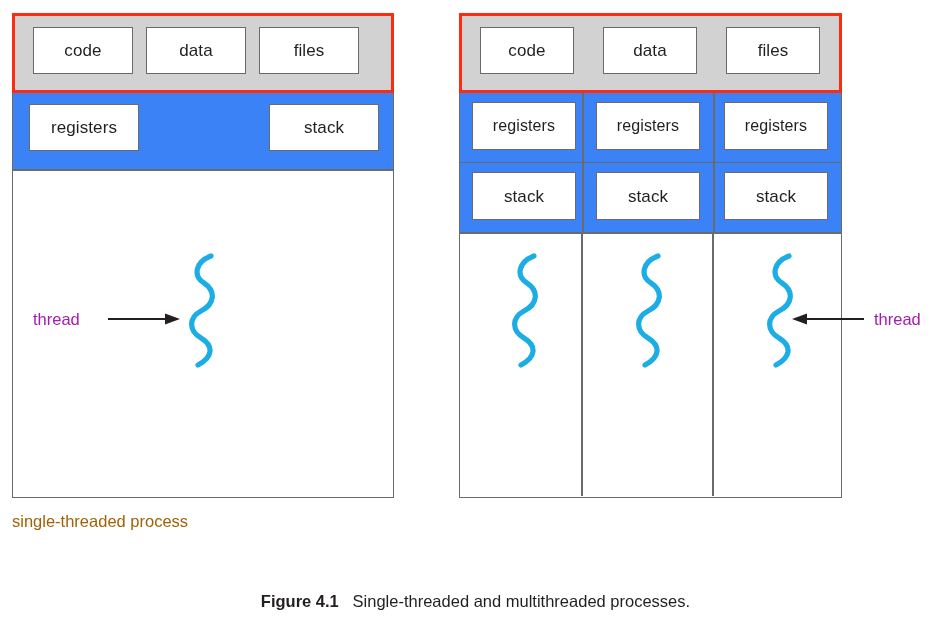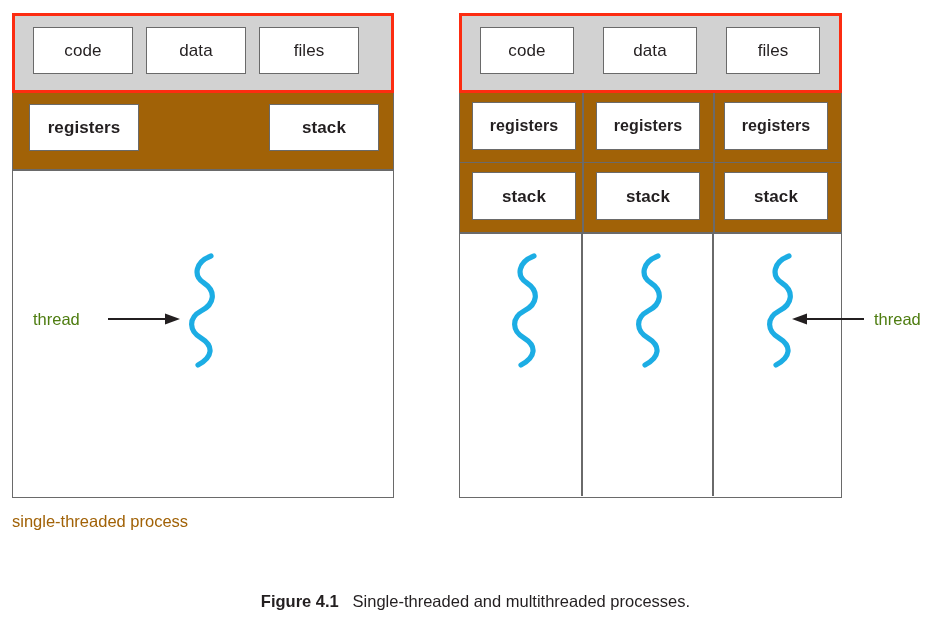--- a/index.html
+++ b/index.html
@@ -16,25 +16,24 @@
   
   .proc{position:absolute;box-sizing:border-box;}
 
   .shared-band{
     position:absolute;box-sizing:border-box;
     background:#d2d2d2;
     border:3px solid #fc2c11;
   }
   .gray-row{
     position:absolute;box-sizing:border-box;
-    background:#a16207;
+    background:#3b82f6;
     border-left:1.5px solid #6a6a6a;
     border-right:1.5px solid #6a6a6a;
     border-bottom:1.5px solid #6a6a6a;
-    font-weight:bold;
   }
   .thread-area{
     position:absolute;box-sizing:border-box;
     background:#ffffff;
     border:1.5px solid #6a6a6a;
   }
   .vdiv{
     position:absolute;
     width:1.5px;background:#6a6a6a;
   }
@@ -58,21 +57,21 @@
   .cap{
     position:absolute;
     font-size:16.5px;
     color:#a16207;
     white-space:nowrap;
     text-align:left;
   }
   .thread-label{
     position:absolute;
     font-size:16.5px;
-    color:#4d7c0f;
+    color:#a21caf;
     white-space:nowrap;
   }
   .arrow{position:absolute;}
 
   .figcap{
     position:absolute;
     left:0;width:951px;
     text-align:center;
     font-size:16.5px;
     color:#231f20;

